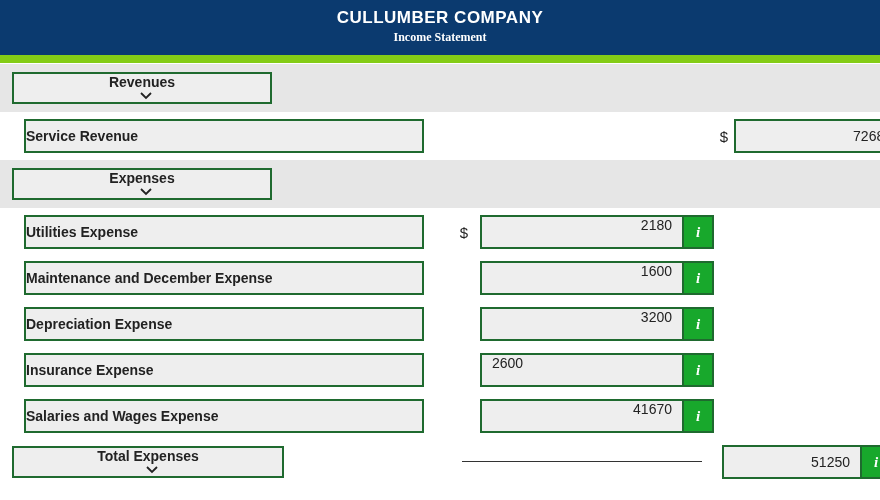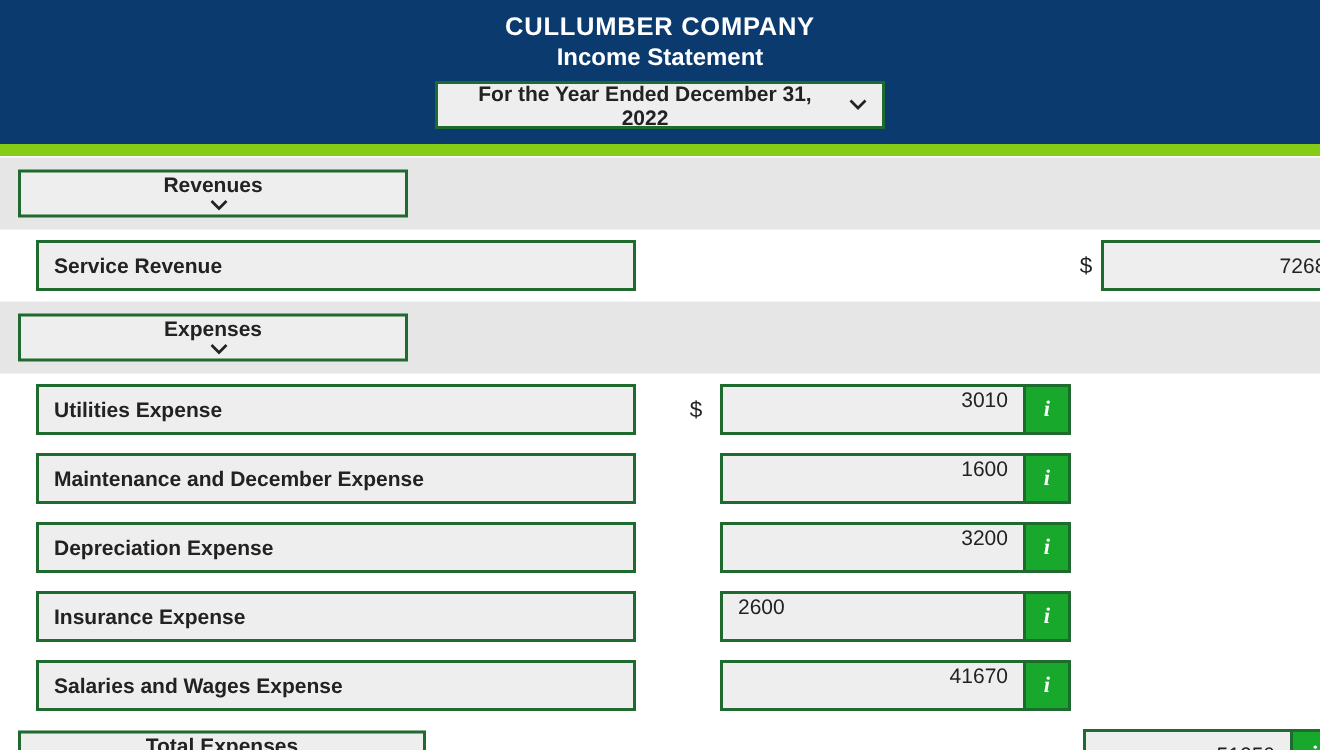--- a/index.html
+++ b/index.html
@@ -21,22 +21,23 @@
     padding: 8px 0 10px;
     border-bottom: 8px solid #84cc16;
   }
   .header .company {
     font-weight: bold;
     font-size: 17px;
     letter-spacing: 0.5px;
   }
   .header .stmt-title {
     font-weight: bold;
-    font-size: 16px;
+    font-size: 12px;
     margin-top: 2px;
+    font-family: Liberation Serif, serif;
   }
   .header .period-wrap {
     margin-top: 6px;
     display: flex;
     justify-content: center;
   }
   .select-like {
     position: relative;
     display: inline-flex;
     align-items: center;
@@ -70,21 +71,21 @@
     align-items: center;
     padding: 6px 12px 6px 24px;
     gap: 0;
   }
   .line-row .label-input {
     background: #eeeeee;
     border: 2px solid #1f6a2f;
     height: 34px;
     display: flex;
     align-items: center;
-    padding: 0 10px;
+    padding: 0 0;
     font-weight: bold;
     width: 400px;
   }
   .cur {
     text-align: center;
     font-size: 15px;
   }
   .amt-wrap {
     display: flex;
     align-items: center;
@@ -135,30 +136,20 @@
   }
 </style>
 </head>
 <body>
 
 <div class="sheet">
 
   <div class="header">
     <div class="company">CULLUMBER COMPANY</div>
     <div class="stmt-title">Income Statement</div>
-    <div class="period-wrap">
-      <div class="select-like wide">
-        <span>For the Year Ended December 31, 2022</span>
-        <span class="chev">
-          <svg width="12" height="12" viewBox="0 0 12 12">
-              <path d="M1 3 L6 8 L11 3" fill="none" stroke="#222" stroke-width="1.8"></path>
-            </svg>
-        </span>
-      </div>
-    </div>
   </div>
 
   <div class="section-row">
     <div class="select-like medium">
       <span>Revenues</span>
       <span class="chev">
         <svg width="12" height="12" viewBox="0 0 12 12">
             <path d="M1 3 L6 8 L11 3" fill="none" stroke="#222" stroke-width="1.8"></path>
           </svg>
       </span>
@@ -190,21 +181,21 @@
     </div>
   </div>
 
   <div class="line-row">
     <div class="label-input">
       <span>Utilities Expense</span>
     </div>
     <div class="cur">$</div>
     <div class="amt-wrap col3-pad">
       <div class="amt-input">
-        <span style="display:block;text-align:right;">3010</span>
+        <span style="display:block;text-align:right;">2180</span>
       </div>
       <div class="info-btn">i</div>
     </div>
     <div></div>
       <div></div>
   </div>
 
   <div class="line-row">
     <div class="label-input">
       <span>Maintenance and December Expense</span>

